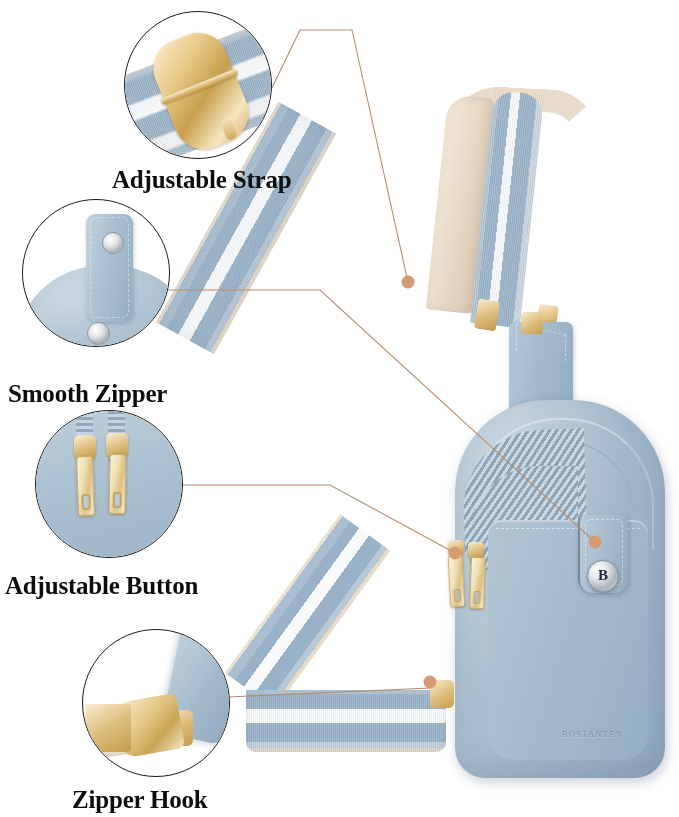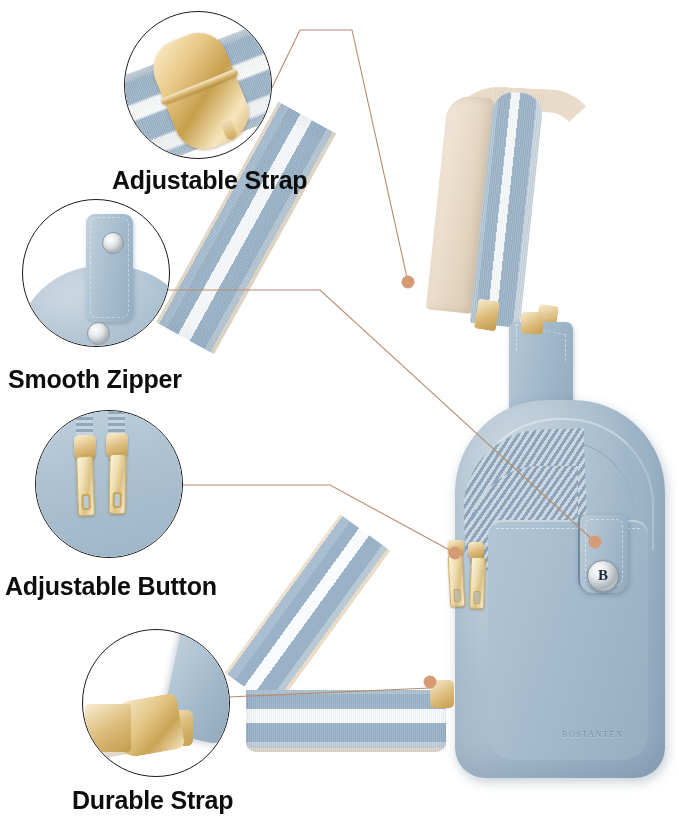--- a/index.html
+++ b/index.html
@@ -16,21 +16,21 @@
 
   
   .callout{position:absolute;}
   .circle{
     position:absolute;border-radius:50%;overflow:hidden;
     border:1.6px solid #1b1b1b;background:#ffffff;
   }
   .circle .inner{position:absolute;inset:0;overflow:hidden;border-radius:50%;}
   .label{
     position:absolute;white-space:nowrap;color:#0d0d0d;
-    font-weight:700;letter-spacing:-.2px;
+    font-weight:700;letter-spacing:-.2px;font-family:Liberation Serif, serif;
   }
   .silverdot{
     border-radius:50%;
     background:radial-gradient(circle at 36% 32%,#ffffff 0%,#e2e5e7 38%,#a9b0b6 70%,#d8dde0 100%);
     border:1px solid #8e979e;
   }
 
   
   .c1-band{
     position:absolute;left:-28px;top:36px;width:215px;height:95px;
@@ -453,21 +453,21 @@
 
   <div class="callout">
     <div class="circle" style="left:22px;top:199px;width:146px;height:146px;">
       <div class="inner">
         <div class="c2-leather"></div>
         <div class="c2-tab"></div>
         <div class="silverdot c2-snap-a"></div>
         <div class="silverdot c2-snap-b"></div>
       </div>
     </div>
-    <div class="label" style="left:8px;top:365px;font-size:25px;">Smooth Zipper</div>
+    <div class="label" style="left:8px;top:380px;font-size:25px;">Smooth Zipper</div>
   </div>
 
   <div class="callout">
     <div class="circle" style="left:35px;top:410px;width:146px;height:146px;">
       <div class="inner">
         <div class="c3-bg"></div>
         <div class="c3-seam" style="left:40px;"></div>
         <div class="c3-seam" style="left:72px;"></div>
         <div class="c3-tape" style="left:43px;top:40px;"></div>
         <div class="c3-tape" style="left:75px;top:38px;"></div>
@@ -483,16 +483,16 @@
   <div class="callout">
     <div class="circle" style="left:82px;top:629px;width:146px;height:146px;">
       <div class="inner">
         <div class="c4-leather"></div>
         <div class="c4-strapend"></div>
         <div class="c4-dloop"></div>
         <div class="c4-swivel"></div>
         <div class="c4-sqring"></div>
       </div>
     </div>
-    <div class="label" style="left:72px;top:786px;font-size:25px;">Durable Strap</div>
+    <div class="label" style="left:72px;top:786px;font-size:25px;">Zipper Hook</div>
   </div>
 
 </div>
 
 </body></html>

